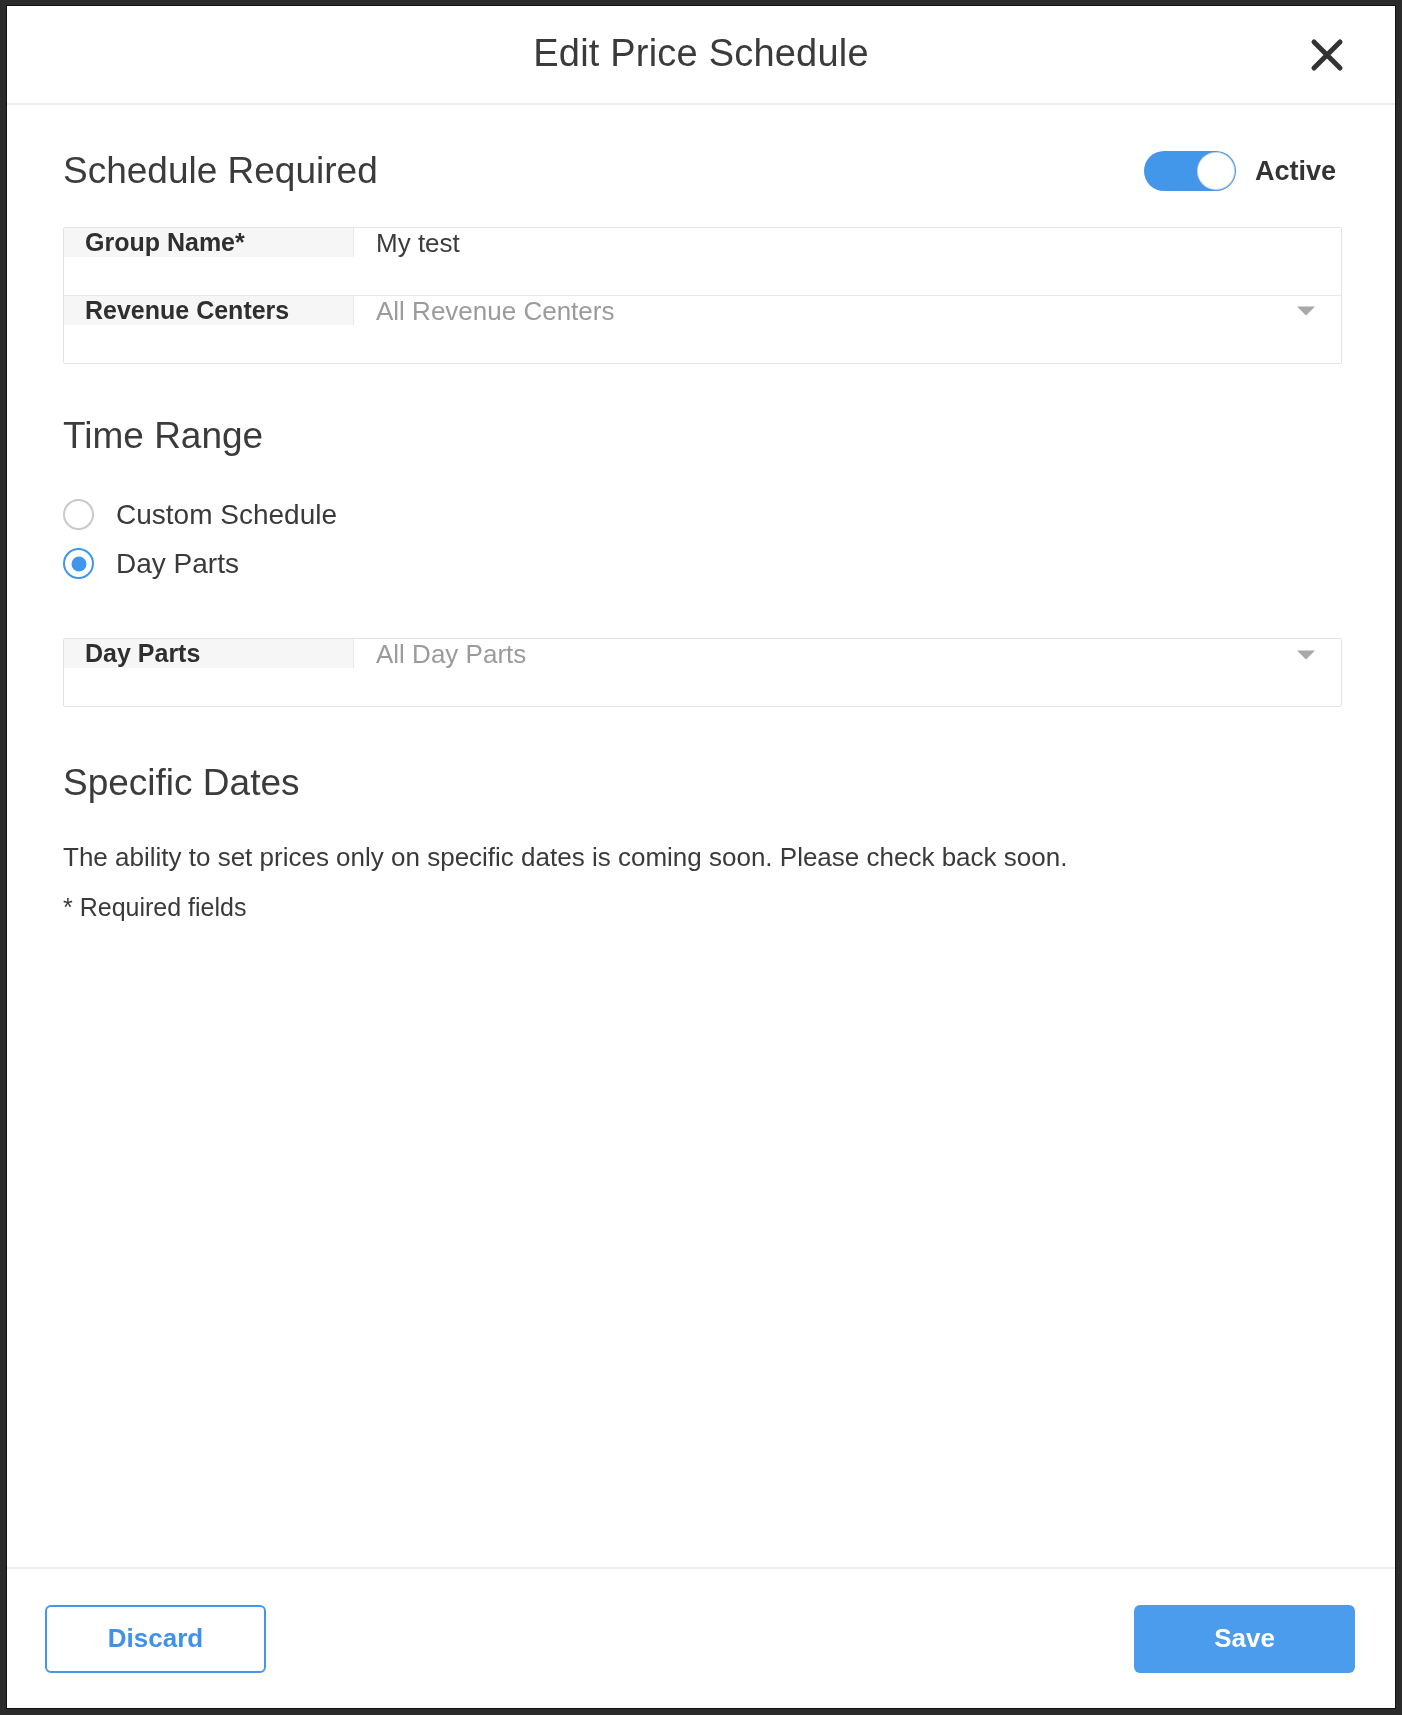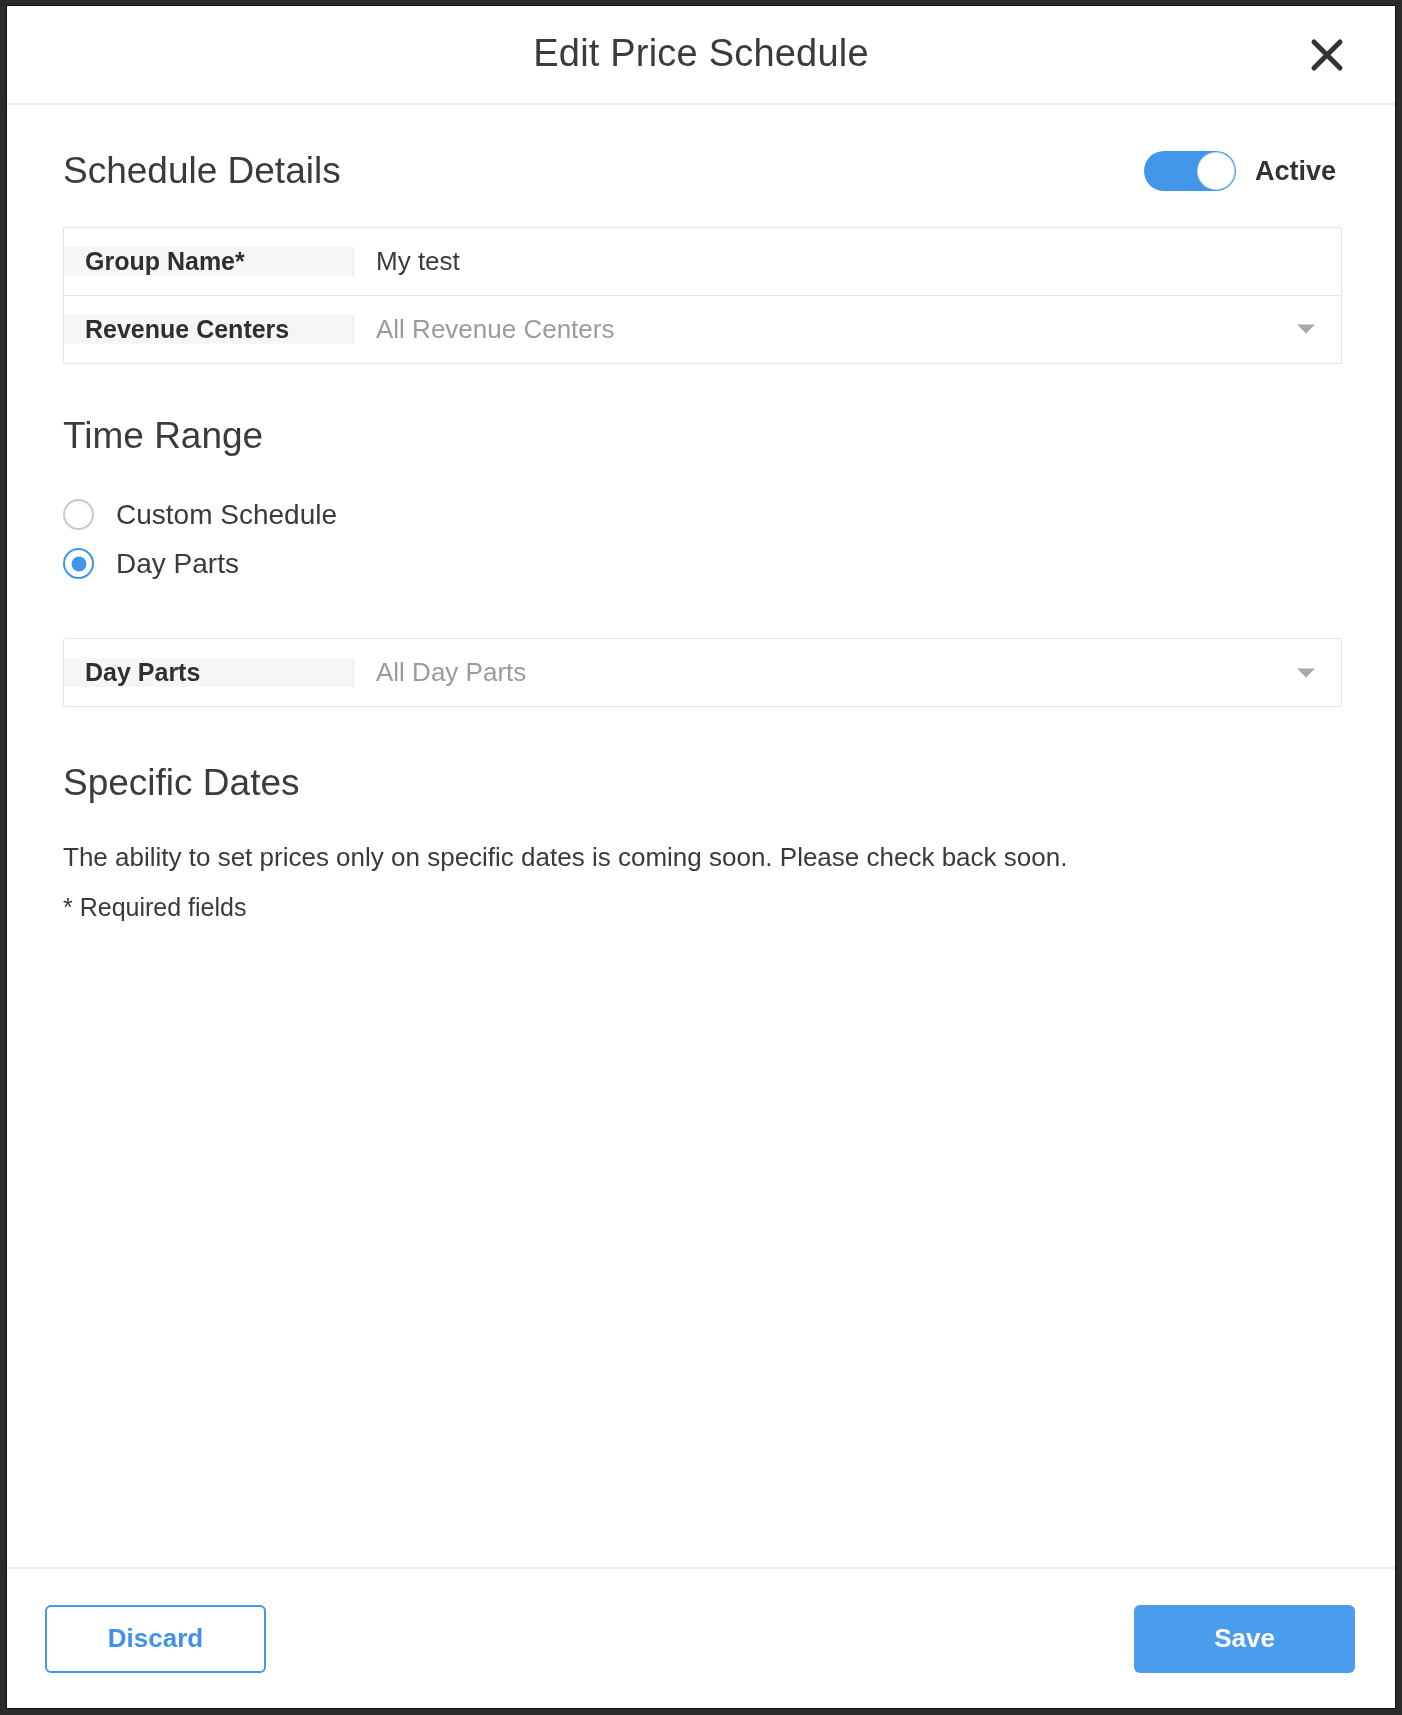--- a/index.html
+++ b/index.html
@@ -132,21 +132,21 @@
     border: 1px solid #e4e4e4;
     border-radius: 2px;
     overflow: hidden;
     width: 1277px;
   }
   .form-table.dayparts {
     margin-top: 50px;
   }
   .form-row {
     display: flex;
-    align-items: center;
+    align-items: flex-start;
     border-bottom: 1px solid #e9e9e9;
     min-height: 67px;
   }
   .form-row:last-child { border-bottom: none; }
   .form-label {
     flex: 0 0 290px;
     background: #f6f6f6;
     border-right: 1px solid #e9e9e9;
     display: flex;
     align-items: center;
@@ -280,21 +280,21 @@
       <div class="close-icon">
         <svg width="34" height="34" viewBox="0 0 34 34" aria-hidden="true">
           <path d="M4 4 L30 30 M30 4 L4 30" stroke="#333333" stroke-width="5" stroke-linecap="round"></path>
         </svg>
       </div>
     </div>
 
     <div class="modal-body">
 
       <div class="section-head-row">
-        <div class="section-title">Schedule Details</div>
+        <div class="section-title">Schedule Required</div>
         <div class="toggle-wrap">
           <div class="toggle">
             <div class="knob"></div>
           </div>
           <div class="toggle-label">Active</div>
         </div>
       </div>
 
       <div class="form-table">
         <div class="form-row">

